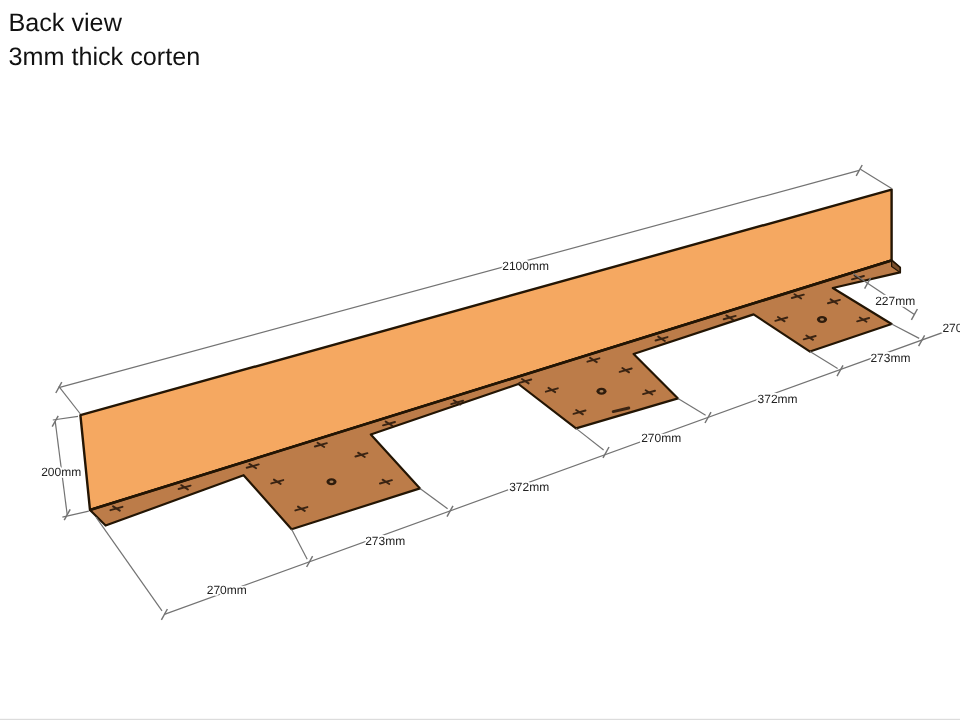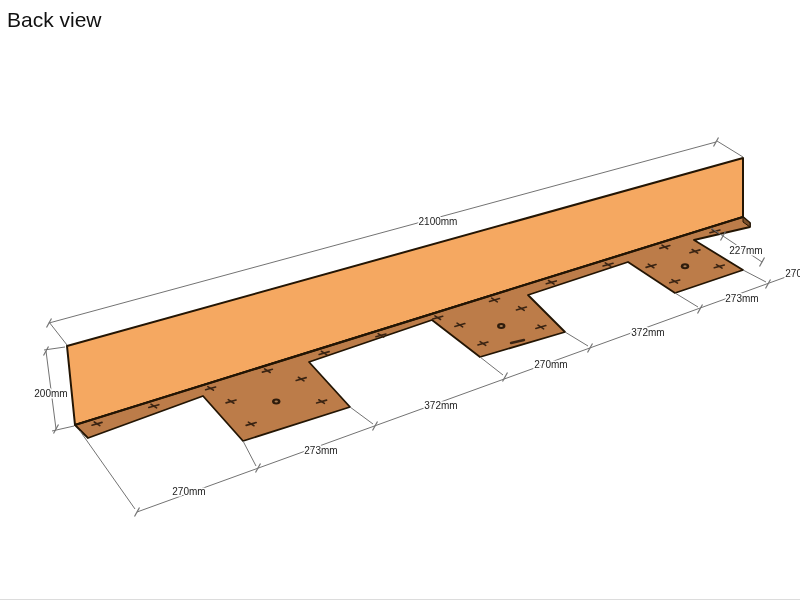--- a/index.html
+++ b/index.html
@@ -25,20 +25,21 @@
   .hole-outer{fill:#2f1c0c;}
   .hole-inner{fill:#a87c52;}
   .slot{stroke:#3a2413;stroke-width:2.4;stroke-linecap:round;}
 </style>
 </head>
 <body>
 
 <div class="canvas">
   <div class="title">
     <div>Back view</div>
+    <div>3mm thick corten</div>
   </div>
 
   <svg width="800" height="600" viewBox="0 0 800 600">
 
     <g>
 
       <polygon class="part-face" points="67,346 743,158 743,217 75,425"></polygon>
 
       <polygon class="part-flange" points="75,425 743,217 750,223 750,227 694,240 743,270 675,293 628,262 528,295 565,332 480,357 432,320 309,362 350,407 243,441 203,396 88,438"></polygon>
 

